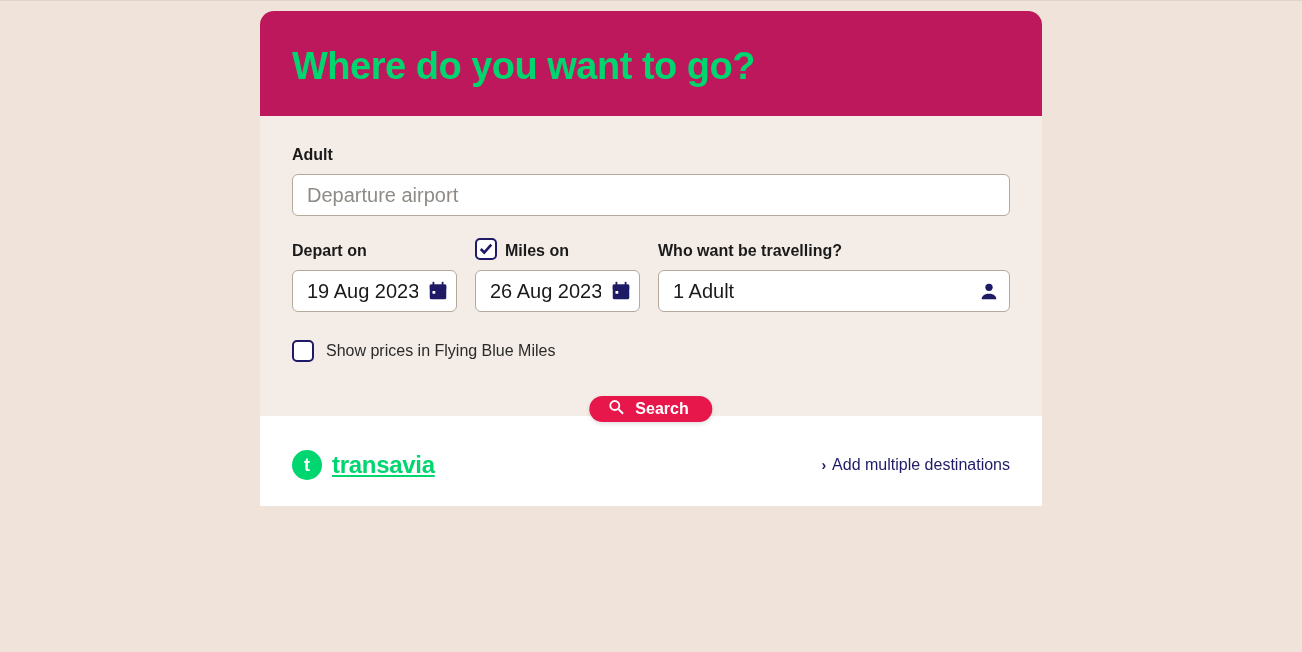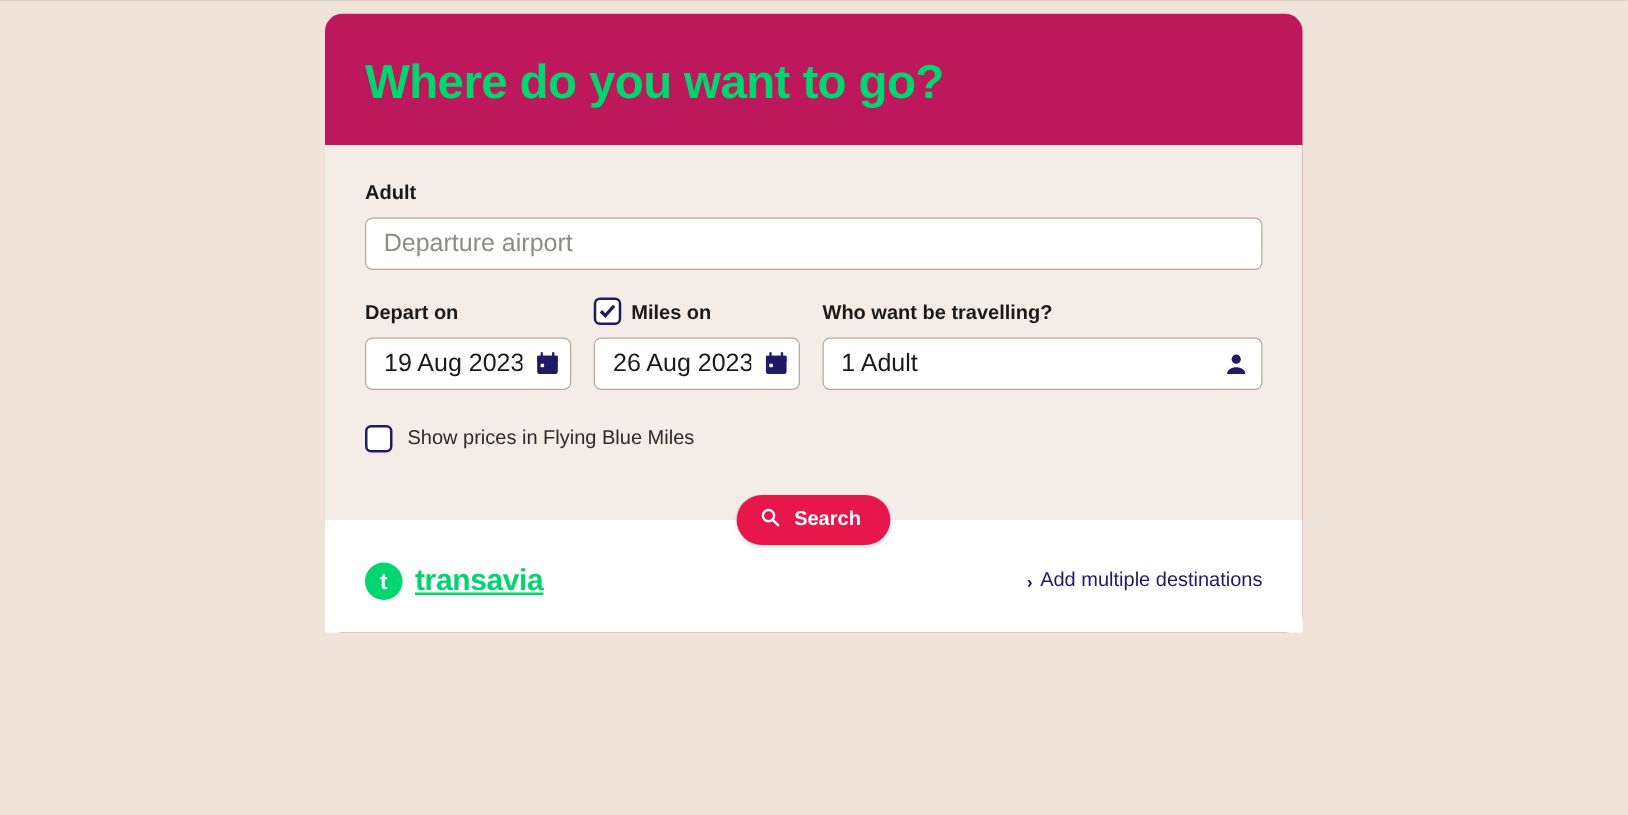--- a/index.html
+++ b/index.html
@@ -149,21 +149,21 @@
   }
   .search-btn {
     position: absolute;
     top: -20px;
     left: 50%;
     transform: translateX(-50%);
     background: #e8174b;
     color: #fff;
     border: none;
     border-radius: 999px;
-    height: 40px;
+    height: 26px;
     padding: 0 24px 0 18px;
     font-size: 16px;
     font-weight: 600;
     display: flex;
     align-items: center;
     gap: 10px;
     cursor: pointer;
     box-shadow: 0 2px 4px rgba(0,0,0,0.12);
   }
   .search-btn svg {

